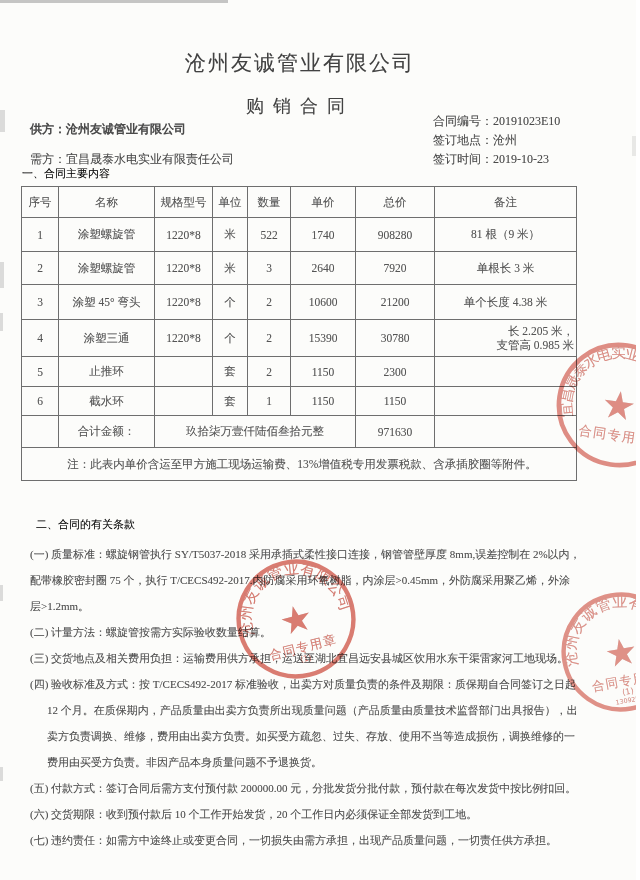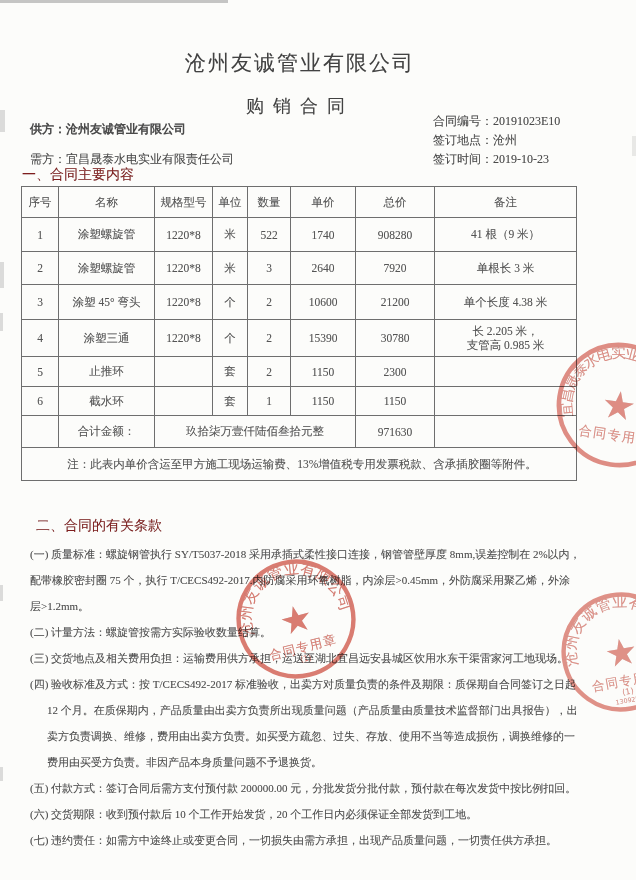--- a/index.html
+++ b/index.html
@@ -23,39 +23,39 @@
   .doc-title{position:absolute;top:49px;left:0;width:600px;text-align:center;
     font-size:21px;letter-spacing:2px;color:#424242;}
   .doc-subtitle{position:absolute;top:94px;left:0;width:600px;text-align:center;
     font-size:18px;letter-spacing:9px;color:#424242;}
 
   .supplier-line{position:absolute;left:30px;top:121px;font-size:12px;font-weight:bold;}
   .buyer-line{position:absolute;left:30px;top:151px;font-size:12px;}
   .meta-block{position:absolute;left:424px;top:112px;font-size:12px;line-height:19px;}
   .meta-row{white-space:nowrap;margin-left:9px;}
 
-  .sec-head{position:absolute;font-size:14px;color:#7f1d1d;}
+  .sec-head{position:absolute;font-size:11px;color:#000000;}
   .sec1-head{left:22px;top:166px;}
   .sec2-head{left:36px;top:517px;}
 
   table.items{position:absolute;left:21px;top:186px;width:555px;
     border-collapse:collapse;table-layout:fixed;font-size:11.5px;color:#555;}
   table.items td,table.items th{border:1px solid #6e6e6e;text-align:center;
     padding:0 2px;font-weight:normal;overflow:hidden;}
   table.items tr:nth-child(1){height:31px;}
   table.items tr:nth-child(2){height:34px;}
   table.items tr:nth-child(3){height:33px;}
   table.items tr:nth-child(4){height:35px;}
   table.items tr:nth-child(5){height:37px;}
   table.items tr:nth-child(6){height:30px;}
   table.items tr:nth-child(7){height:29px;}
   table.items tr:nth-child(8){height:32px;}
   table.items tr:nth-child(9){height:33px;}
   td.note-cell{text-align:right;padding-left:8px !important;font-size:11.5px;}
-  .remark-line{line-height:14px;}
+  .remark-line{line-height:14px;text-align:right;}
 
   .attachment-line{position:absolute;left:30px;top:492px;font-size:12px;}
 
   .clauses{position:absolute;left:30px;top:541px;width:600px;
     font-size:11px;line-height:26px;color:#4e4e4e;}
   .clause-line{white-space:nowrap;}
   .clause-line.indent{padding-left:17px;}
 
   
   .stamp{position:absolute;mix-blend-mode:multiply;pointer-events:none;}
@@ -120,21 +120,21 @@
       <th>备注</th>
     </tr>
     <tr>
       <td>1</td>
       <td>涂塑螺旋管</td>
       <td>1220*8</td>
       <td>米</td>
       <td>522</td>
       <td>1740</td>
       <td>908280</td>
-      <td>41 根（9 米）</td>
+      <td>81 根（9 米）</td>
     </tr>
     <tr>
       <td>2</td>
       <td>涂塑螺旋管</td>
       <td>1220*8</td>
       <td>米</td>
       <td>3</td>
       <td>2640</td>
       <td>7920</td>
       <td>单根长 3 米</td>

